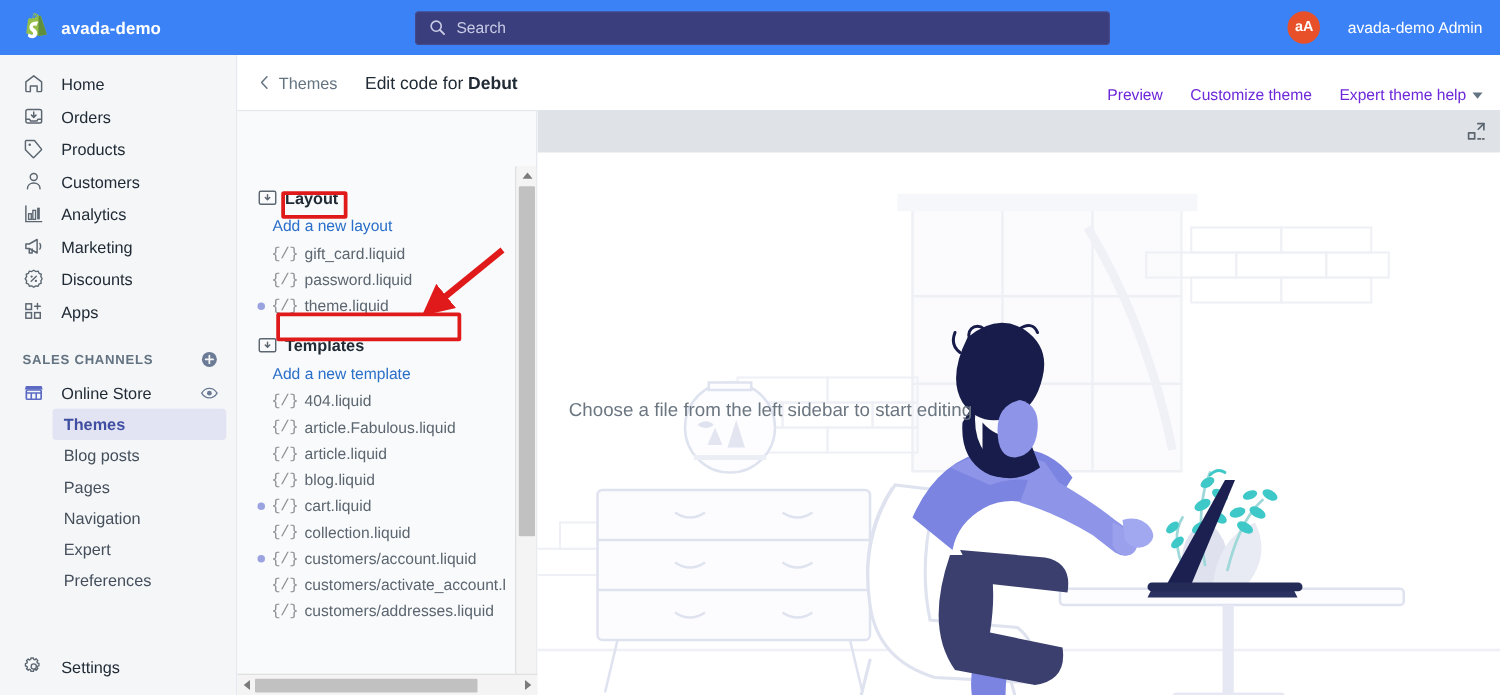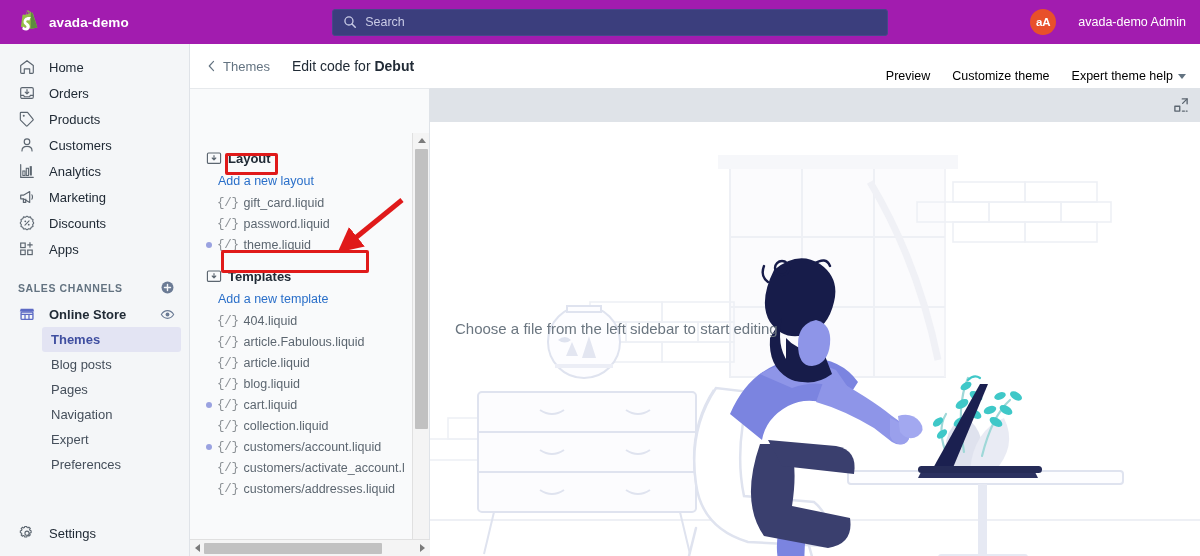--- a/index.html
+++ b/index.html
@@ -7,21 +7,21 @@
     width: 1200px; height: 556px;
     font-family: "Liberation Sans", sans-serif;
     background: #f4f6f8;
     overflow: hidden;
   }
   .app { position: relative; width: 1200px; height: 556px; }
 
   
   .topbar {
     position: absolute; top: 0; left: 0; width: 1200px; height: 44px;
-    background: #a21caf;
+    background: #3b82f6;
     display: flex; align-items: center;
   }
   .brand { display: flex; align-items: center; gap: 9px; padding-left: 18px; width: 190px; }
   .shopify-logo { width: 22px; height: 24px; flex: 0 0 auto; }
   .brand-name { color: #ffffff; font-size: 13.5px; font-weight: 600; letter-spacing: .1px; }
   .search-wrap { flex: 1; display: flex; justify-content: center; }
   .search-box {
     width: 556px; height: 27px; background: #3b3e7d; border-radius: 3px;
     display: flex; align-items: center; gap: 8px; padding: 0 10px;
     border: 1px solid #45488a;
@@ -53,21 +53,21 @@
   .section-head {
     display: flex; align-items: center; justify-content: space-between;
     margin: 18px 14px 6px 18px;
   }
   .section-head .t { font-size: 10.5px; letter-spacing: .6px; color: #637381; font-weight: 600; }
 
   .channel-row {
     display: flex; align-items: center; justify-content: space-between;
     margin: 0 14px 0 12px; padding-left: 6px; height: 26px;
   }
-  .channel-left { display: flex; align-items: center; gap: 13px; font-weight: bold; }
+  .channel-left { display: flex; align-items: center; gap: 13px; }
   .channel-left .label { font-size: 13px; color: #212b36; }
 
   .sub-item {
     height: 25px; margin: 0 8px 0 42px; padding-left: 9px;
     display: flex; align-items: center; border-radius: 3px; cursor: pointer;
   }
   .sub-item .label { font-size: 13px; color: #454f5b; }
   .sub-item.active { background: #e3e4f3; }
   .sub-item.active .label { color: #3f4ea0; font-weight: 600; }
 
@@ -82,21 +82,21 @@
   .main { position: absolute; top: 44px; left: 190px; width: 1010px; height: 512px; background: #ffffff; }
   .page-head {
     height: 44px; display: flex; align-items: center; background: #ffffff;
     padding: 0 14px 0 16px;
   }
   .back-link { display: flex; align-items: center; gap: 6px; cursor: pointer; }
   .back-link .label { font-size: 13px; color: #637381; }
   .page-title { font-size: 14px; color: #212b36; margin-left: 22px; }
   .page-title b { font-weight: 700; }
   .head-actions { margin-left: auto; display: flex; align-items: center; gap: 22px; }
-  .head-actions .act { font-size: 12.5px; color: #000000; cursor: pointer; margin-top: 19px; }
+  .head-actions .act { font-size: 12.5px; color: #6d28d9; cursor: pointer; margin-top: 19px; }
   .caret { display:inline-block; margin-left: 5px; border-left: 4px solid transparent;
            border-right: 4px solid transparent; border-top: 5px solid #637381; vertical-align: middle; }
 
   
   .filepanel {
     position: absolute; top: 44px; left: 0; width: 240px; height: 468px;
     background: #f9fafb; border-right: 1px solid #dfe3e8; border-top: 1px solid #e6e9ec;
   }
   .file-search-wrap { padding: 12px 14px 6px 16px; }
   .file-search {

